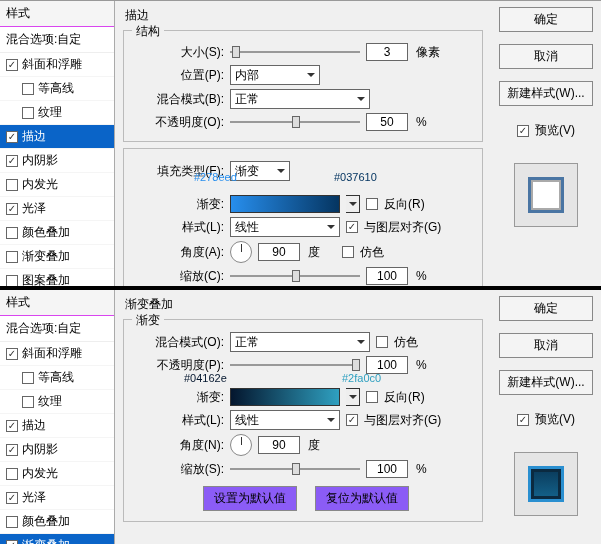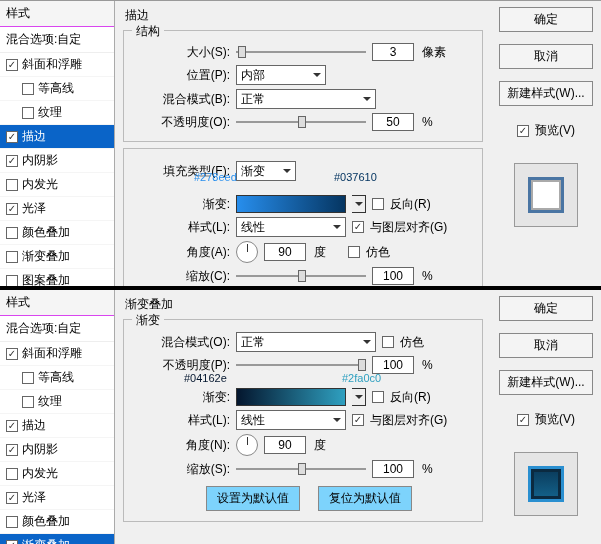--- a/index.html
+++ b/index.html
@@ -7,21 +7,21 @@
 .dialog { display: flex; border-top: 1px solid #999; background: #f0f0f0; position: relative; }
 .left-panel { width: 115px; border-right: 1px solid #aaa; background: #fff; }
 .left-title { padding: 4px 6px; border-bottom: 1px solid #d946ef; background: #f5f5f5; }
 .left-sub { padding: 4px 6px; border-bottom: 1px solid #eee; }
 .style-item { padding: 3px 6px; display: flex; align-items: center; gap: 4px; border-bottom: 1px solid #f5f5f5; }
 .style-item.indent { padding-left: 22px; }
 .style-item.selected { background: #0a64c8; color: #fff; }
 .chk { width: 12px; height: 12px; border: 1px solid #666; display: inline-flex; align-items: center; justify-content: center; background: #fff; font-size: 10px; line-height: 1; color: #333; }
 .chk.on::before { content: "✓"; }
 .mid-panel { flex: 1; padding: 4px 8px 8px 8px; }
-.group { border: 1px solid #bbb; margin-top: 6px; padding: 8px 10px 6px 22px; position: relative; }
+.group { border: 1px solid #bbb; margin-top: 6px; padding: 8px 10px 6px 16px; position: relative; }
 .group-title { position: absolute; top: -8px; left: 8px; background: #f0f0f0; padding: 0 4px; }
 .row { display: flex; align-items: center; margin: 4px 0; gap: 6px; }
 .lbl { width: 84px; text-align: right; }
 .slider { flex: 0 0 auto; width: 130px; height: 14px; position: relative; }
 .slider-track { position: absolute; top: 6px; left: 0; right: 0; height: 2px; background: #999; }
 .slider-thumb { position: absolute; top: 1px; width: 8px; height: 12px; background: #ddd; border: 1px solid #666; }
 .num { width: 42px; height: 18px; border: 1px solid #666; background: #fff; text-align: center; padding: 1px 2px; }
 .unit { margin-left: 2px; }
 select, .sel { height: 20px; border: 1px solid #666; background: #fff; padding: 0 18px 0 4px; position: relative; display: inline-flex; align-items: center; }
 .sel::after { content: ""; position: absolute; right: 4px; top: 7px; border: 4px solid transparent; border-top-color: #333; }
@@ -32,21 +32,21 @@
 .grad-dd::before { content: ""; border: 4px solid transparent; border-top-color: #333; margin-top: 3px; }
 .anno { color: #278eed; font-size: 11px; position: absolute; }
 .right-panel { width: 110px; padding: 6px 8px; display: flex; flex-direction: column; gap: 12px; }
 .btn { border: 1px solid #888; background: #f4f4f4; padding: 3px 0; text-align: center; cursor: default; }
 .preview-box { width: 64px; height: 64px; margin: 8px auto 0; border: 1px solid #999; background: #e5e5e5; display: flex; align-items: center; justify-content: center; }
 .preview-a { width: 36px; height: 36px; background: #fff; border: 3px solid #4a75a3; box-shadow: 0 0 0 2px #aaa inset; }
 .preview-b { width: 36px; height: 36px; background: linear-gradient(#0a3a5a,#14638c); border: 3px solid #2a8fd0; box-shadow: inset 0 0 0 3px #0b2a40; }
 .dial { width: 22px; height: 22px; border: 1px solid #888; border-radius: 50%; background: #fff; position: relative; }
 .dial::before { content: ""; position: absolute; left: 50%; top: 2px; width: 1px; height: 8px; background: #333; transform-origin: bottom; }
 .mid-title { padding: 2px 0 0 2px; }
-.btn2 { border: 1px solid #888; background: #7dd3fc; padding: 3px 10px; text-align: center; }
+.btn2 { border: 1px solid #888; background: #8b5cf6; padding: 3px 10px; text-align: center; }
 </style>
 </head>
 <body>
 
 <div class="dialog" style="height:286px;">
   <div class="left-panel">
     <div class="left-title">样式</div>
     <div class="left-sub">混合选项:自定</div>
     <div class="style-item">
         <span class="chk on"></span>

